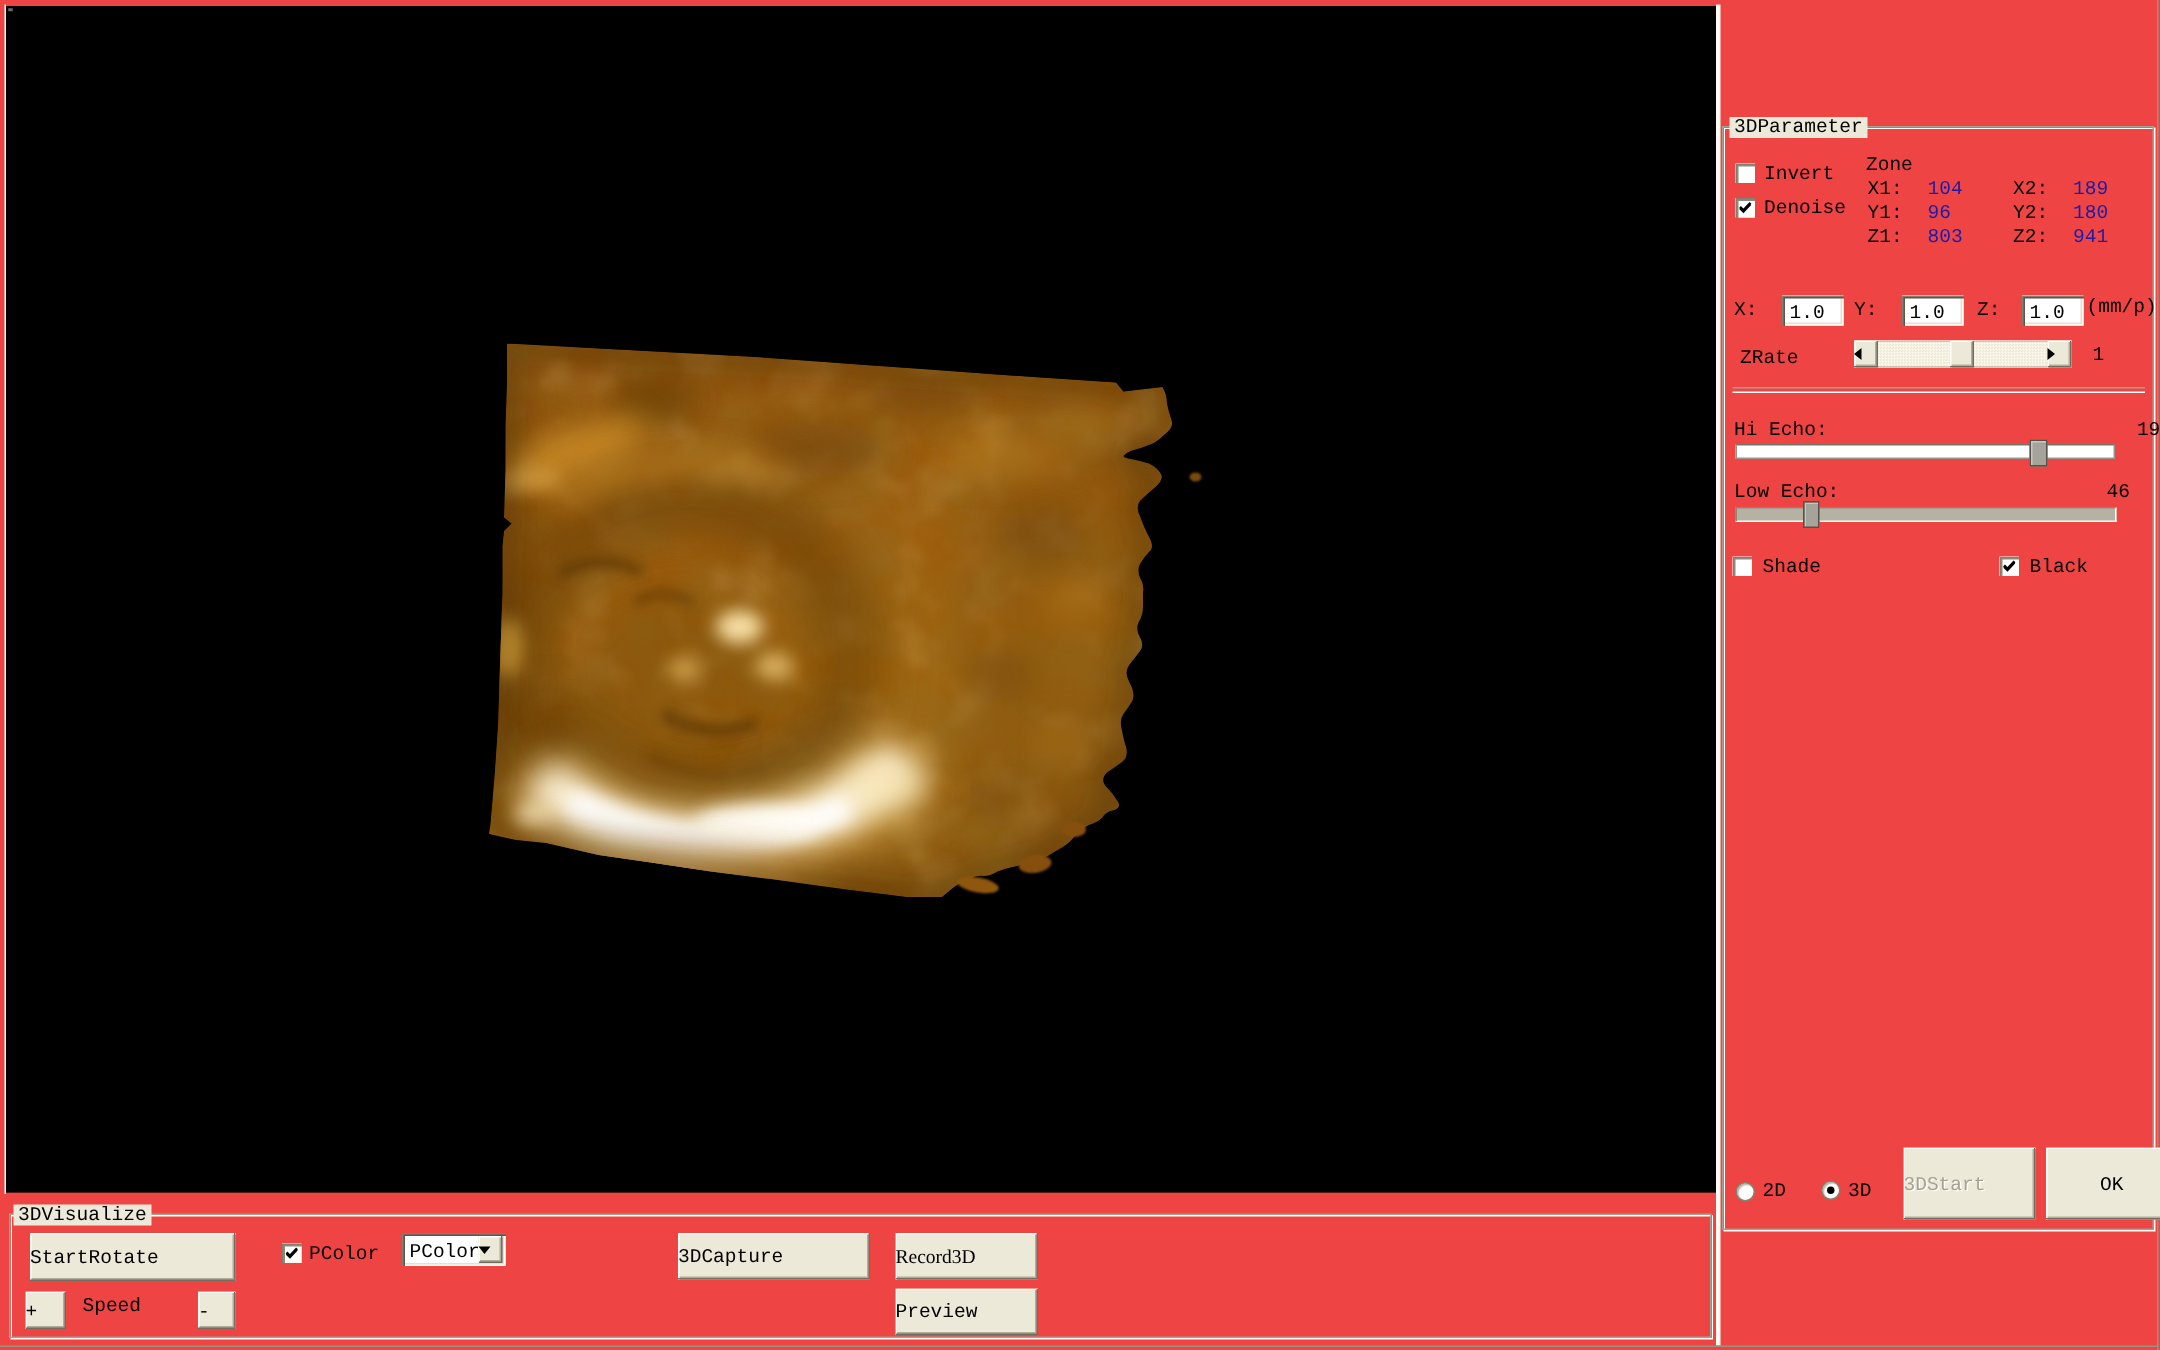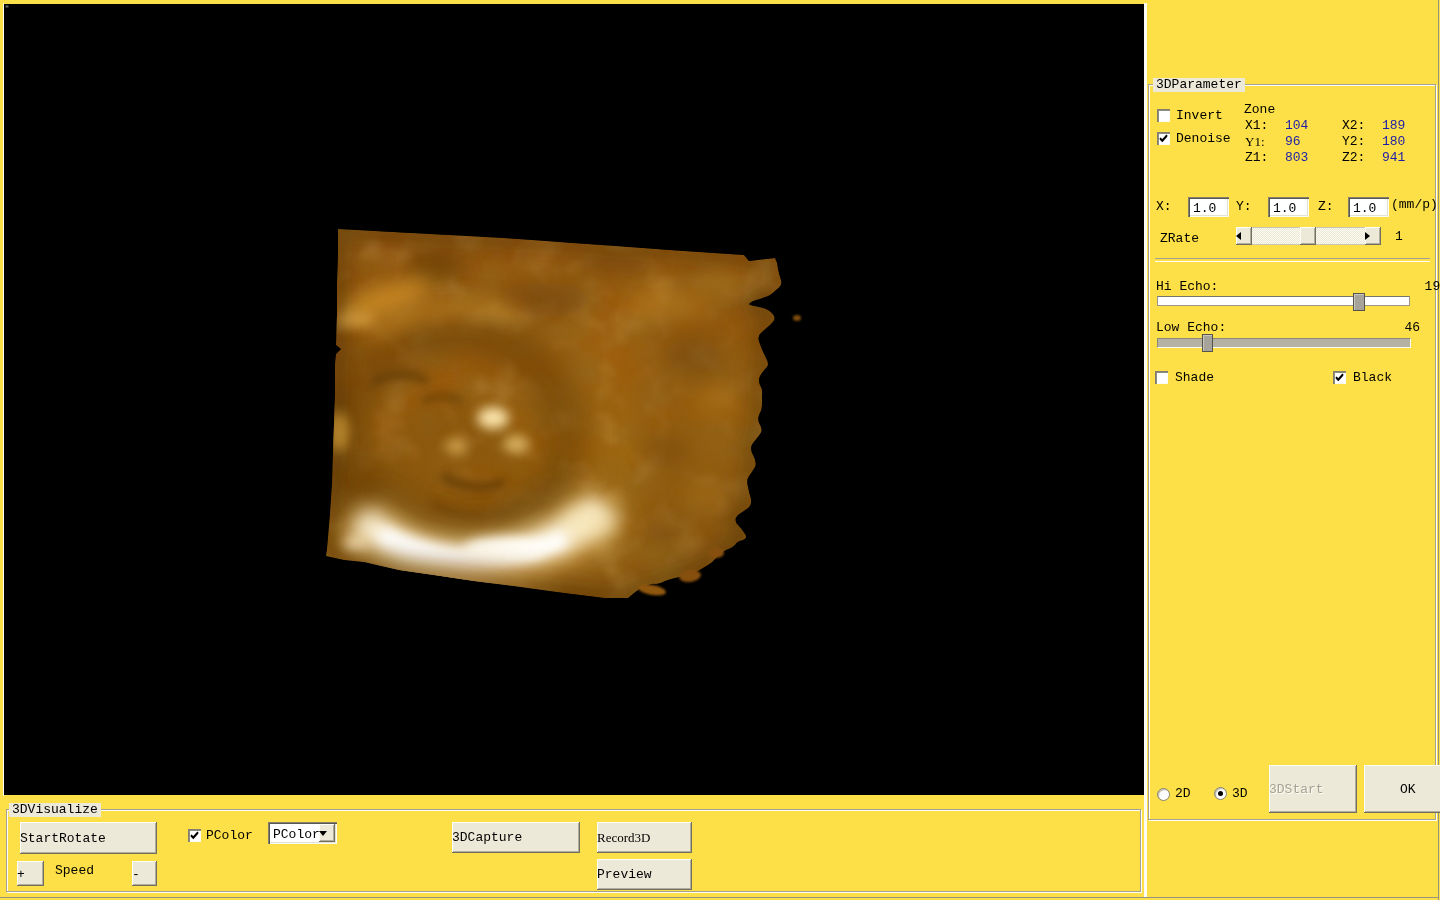--- a/index.html
+++ b/index.html
@@ -1,17 +1,17 @@
 <!DOCTYPE html>
 <html><head>
 <meta charset="utf-8">
 <style>
   html,body{margin:0;padding:0;}
   body{width:1440px;height:900px;overflow:hidden;background:#ece9d8;}
-  .win{position:absolute;left:0;top:0;width:1440px;height:900px;background:#fde047;
+  .win{position:absolute;left:0;top:0;width:1440px;height:900px;background:#ef4444;
        font-family:"Liberation Mono","DejaVu Sans Mono",monospace;font-size:13px;color:#000;}
   .abs{position:absolute;}
   .lbl{position:absolute;white-space:pre;line-height:14px;height:14px;}
   .blue{color:#1c1caa;}
   
   .btn{position:absolute;background:#ece9d8;display:flex;align-items:center;
        box-shadow:inset -1px -1px 0 #716e60, inset 1px 1px 0 #fffef8, inset -2px -2px 0 #b0ad9d;
        cursor:default;user-select:none;}
   .btn.disabled{color:#a5a292;text-shadow:1px 1px 0 #fffef8;}
   
@@ -172,21 +172,21 @@
         <path d="M2,6 L4.3,8.3 L9,3.2" stroke="#000" stroke-width="1.2" fill="none"></path>
       </svg>
   </div>
   <div class="lbl" style="left:1176px;top:132px;">Denoise</div>
 
   <div class="lbl" style="left:1244px;top:103px;">Zone</div>
   <div class="lbl" style="left:1245px;top:119px;">X1:</div>
   <div class="lbl blue" style="left:1285px;top:119px;">104</div>
   <div class="lbl" style="left:1342px;top:119px;">X2:</div>
   <div class="lbl blue" style="left:1382px;top:119px;">189</div>
-  <div class="lbl" style="left:1245px;top:135px;font-family:Liberation Serif, serif;">Y1:</div>
+  <div class="lbl" style="left:1245px;top:135px;">Y1:</div>
   <div class="lbl blue" style="left:1285px;top:135px;">96</div>
   <div class="lbl" style="left:1342px;top:135px;">Y2:</div>
   <div class="lbl blue" style="left:1382px;top:135px;">180</div>
   <div class="lbl" style="left:1245px;top:151px;">Z1:</div>
   <div class="lbl blue" style="left:1285px;top:151px;">803</div>
   <div class="lbl" style="left:1342px;top:151px;">Z2:</div>
   <div class="lbl blue" style="left:1382px;top:151px;">941</div>
 
   <div class="lbl" style="left:1156px;top:200px;">X:</div>
   <div class="edit" style="left:1188px;top:197px;width:41px;height:20px;">

